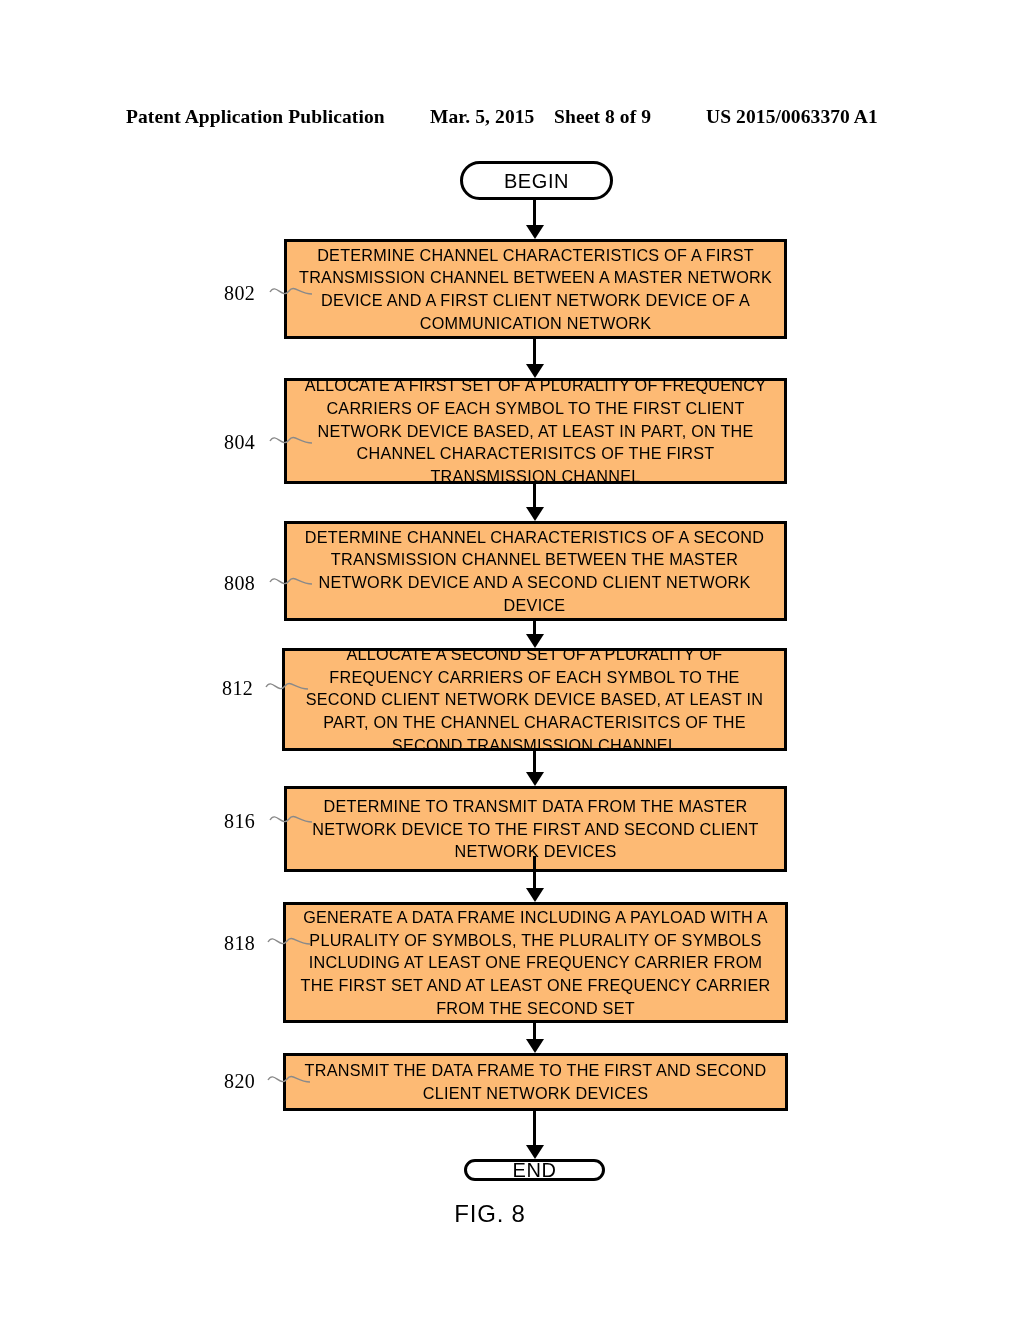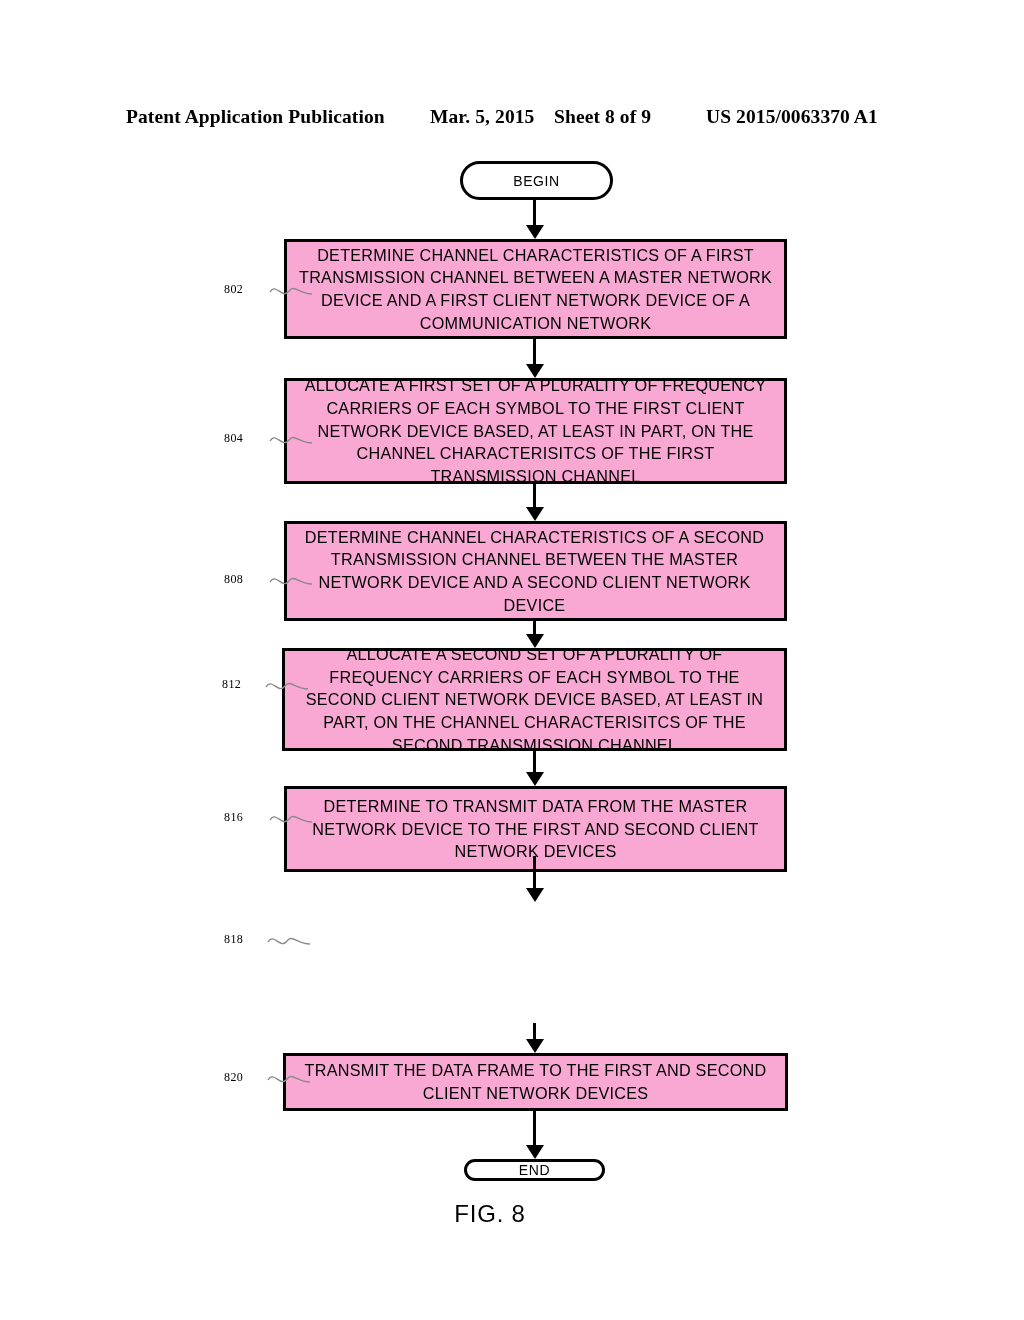--- a/index.html
+++ b/index.html
@@ -64,21 +64,21 @@
   
   .terminal {
     position: absolute;
     box-sizing: border-box;
     border: 3px solid #000;
     border-radius: 999px;
     background: #fff;
     display: flex;
     align-items: center;
     justify-content: center;
-    font-size: 14px;
+    font-size: 20px;
     letter-spacing: 0.6px;
     line-height: 1;
   }
   #node-begin {
     left: 460px;
     top: 161px;
     width: 153px;
     height: 39px;
   }
   #node-end {
@@ -86,21 +86,21 @@
     top: 1159px;
     width: 141px;
     height: 22px;
   }
 
   
   .proc {
     position: absolute;
     box-sizing: border-box;
     border: 3px solid #000;
-    background: #f9a8d4;
+    background: #fdba74;
     display: flex;
     align-items: center;
     justify-content: center;
     text-align: center;
     font-size: 16.2px;
     line-height: 1.40;
     letter-spacing: 0.25px;
     padding: 2px 10px;
   }
   .proc span { display: block; }
@@ -137,21 +137,21 @@
   #conn-808-812   { top: 621px;  height: 14px; }
   #conn-812-816   { top: 751px;  height: 22px; }
   #conn-816-818   { top: 856px;  height: 33px; }
   #conn-818-820   { top: 1023px; height: 17px; }
   #conn-820-end   { top: 1111px; height: 35px; }
 
   
   .refnum {
     position: absolute;
     font-family: "Liberation Serif", serif;
-    font-size: 12px;
+    font-size: 20px;
     letter-spacing: 0.4px;
     color: #000;
     white-space: nowrap;
   }
   .leader {
     position: absolute;
     width: 46px;
     height: 26px;
     overflow: visible;
   }
@@ -255,20 +255,23 @@
   </div>
   <div class="refnum" id="ref-816">816</div>
   <div class="leader" id="lead-816">
     <svg width="46" height="26" viewBox="0 0 46 26">
         <path d="M2,14 C8,4 14,22 21,13 C26,6 31,16 44,16" fill="none" stroke="#8a8a8a" stroke-width="1.4"></path>
       </svg>
   </div>
 
   <div class="conn" id="conn-816-818"></div>
 
+  <div class="proc" id="node-818">
+    <span>GENERATE A DATA FRAME INCLUDING A PAYLOAD WITH A PLURALITY OF SYMBOLS, THE PLURALITY OF SYMBOLS INCLUDING AT LEAST ONE FREQUENCY CARRIER FROM THE FIRST SET AND AT LEAST ONE FREQUENCY CARRIER FROM THE SECOND SET</span>
+  </div>
   <div class="refnum" id="ref-818">818</div>
   <div class="leader" id="lead-818">
     <svg width="46" height="26" viewBox="0 0 46 26">
         <path d="M2,14 C8,4 14,22 21,13 C26,6 31,16 44,16" fill="none" stroke="#8a8a8a" stroke-width="1.4"></path>
       </svg>
   </div>
 
   <div class="conn" id="conn-818-820"></div>
 
   <div class="proc" id="node-820">

